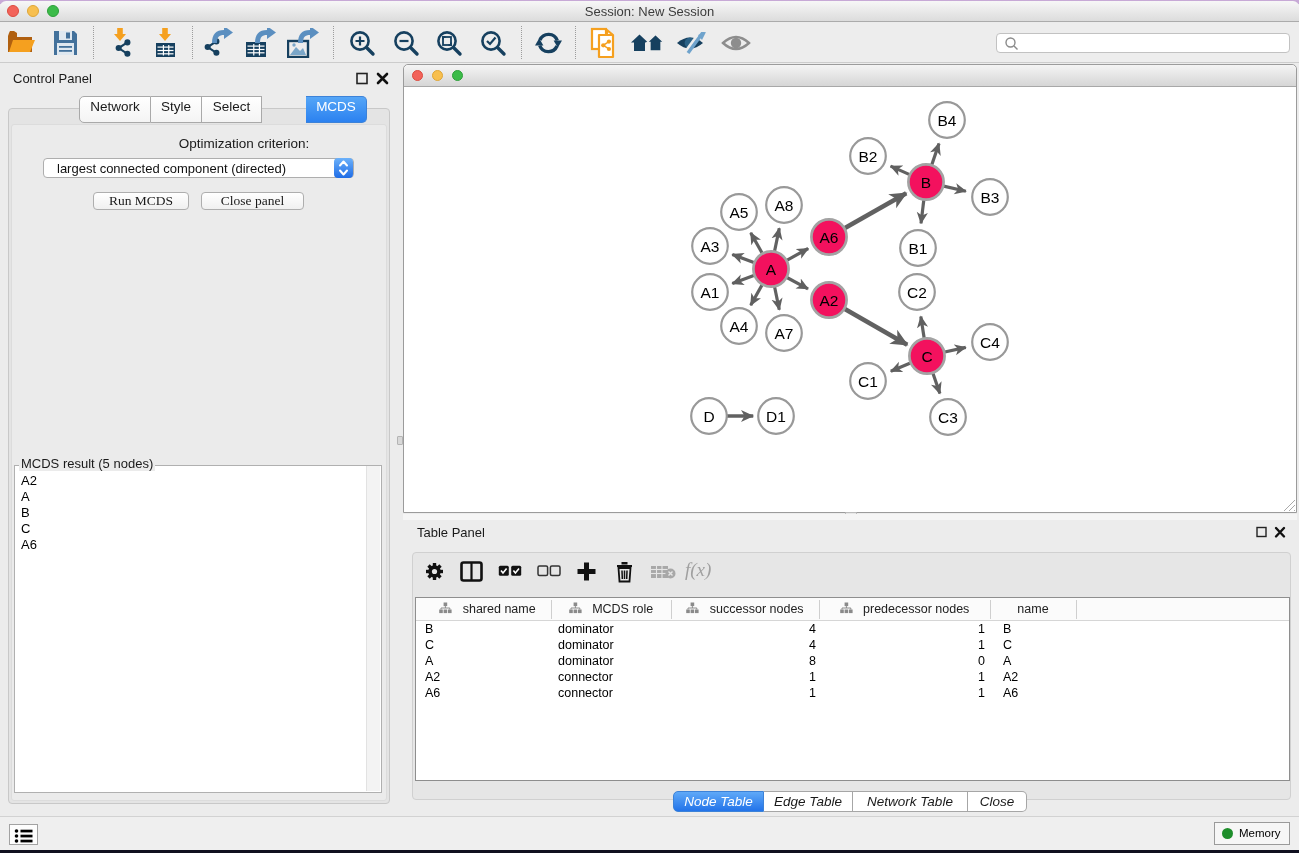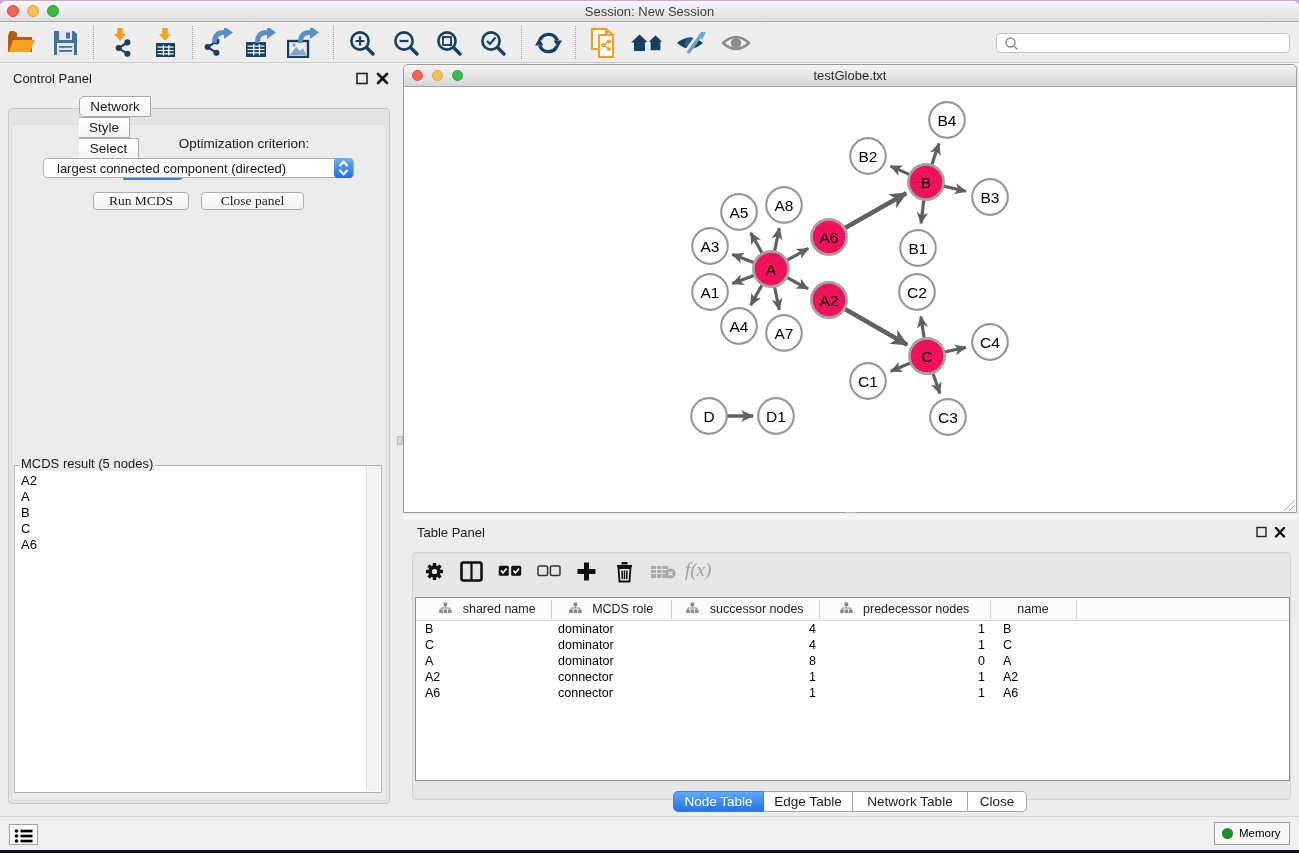--- a/index.html
+++ b/index.html
@@ -10,21 +10,21 @@
 #titlebar { left:0; top:1px; width:1299px; height:21px; background:linear-gradient(#f7f7f7,#dcdcdc); border-bottom:1px solid #ababab; border-radius:6px 6px 0 0; }
 .tl { width:12px; height:12px; border-radius:50%; top:5px; }
 #title { width:1299px; text-align:center; top:4px; font-size:13px; color:#3c3c3c; }
 #toolbar { left:0; top:23px; width:1299px; height:40px; background:#ededed; border-bottom:1px solid #cccccc; }
 .sep { top:26px; height:33px; width:0; border-left:1px dotted #9c9c9c; }
 #search { left:996px; top:33px; width:294px; height:20px; background:#fff; border:1px solid #c2c2c2; border-radius:4px; }
 
 #cp-title { left:13px; top:71px; font-size:13px; color:#1a1a1a; }
 #cp-box { left:8px; top:108px; width:382px; height:696px; background:#e4e4e4; border:1px solid #c8c8c8; border-radius:4px; }
 #cp-inner { left:11px; top:124px; width:376px; height:677px; background:#ebebeb; border:1px solid #dcdcdc; border-radius:3px; }
-.seg { display:flex; height:27px;flex-direction:column; }
+.seg { display:flex; height:27px; }
 .seg > div { border:1px solid #a9a9a9; border-left:none; background:linear-gradient(#ffffff,#f4f4f4); font-size:13.5px; color:#1a1a1a; text-align:center; line-height:19px; }
 .seg > div:first-child { border-left:1px solid #a9a9a9; border-radius:5px 0 0 5px; }
 .seg > div:last-child { border-radius:0 5px 5px 0; }
 .seg > div.sel { background:linear-gradient(#55a6f7,#2b81f0); color:#fff; border-color:#3c82d8;margin-left:44px; }
 #cptabs { left:79px; top:96px; }
 #optlabel { left:8px; top:136px; width:426px; text-align:center; font-size:13.5px; color:#1a1a1a;padding-left:46px; }
 #dropdown { left:43px; top:158px; width:311px; height:20px; background:#fff; border:1px solid #aeaeae; border-radius:4px; font-size:13px; color:#111; }
 #dropdown span { position:absolute; left:13px; top:2px; }
 #dd-step { position:absolute; right:0px; top:-1px; width:19px; height:20px; border-radius:4px; background:linear-gradient(#6cb1fa,#1e6ce6); }
 .btn { height:18px; background:linear-gradient(#ffffff,#f0f0f0); border:1px solid #aeaeae; border-radius:4px; font-size:13.5px; color:#1a1a1a; text-align:center; line-height:16px;font-family:Liberation Serif, serif; }
@@ -39,21 +39,21 @@
 
 #tp-title { left:417px; top:525px; font-size:13px; color:#1a1a1a; }
 #tp-box { left:412px; top:552px; width:879px; height:248px; background:#e6e6e6; border:1px solid #d0d0d0; border-radius:4px; }
 #tbl { left:415px; top:597px; width:875px; height:184px; background:#fff; border:1px solid #8e8e8e; }
 #tbl-head { position:absolute; left:0; top:0; width:873px; height:23px; background:#fbfbfb; border-bottom:1px solid #d6d6d6; }
 .hcell { position:absolute; top:0; height:23px; font-size:12.5px; color:#222; }
 .hsep { position:absolute; top:2px; height:19px; width:0; border-left:1px solid #cfcfcf; }
 .trow { position:absolute; font-size:12.5px; color:#000; height:16px; }
 #bottabs { left:673px; top:791px; }
 .seg2 { display:flex; height:21px; }
-.seg2 > div { border:1px solid #a6a6a6; border-left:none; background:#fff; font-size:13.5px; color:#1a1a1a; text-align:center; line-height:20px; }
+.seg2 > div { border:1px solid #a6a6a6; border-left:none; background:#fff; font-size:13.5px; color:#1a1a1a; text-align:center; line-height:20px;font-style:italic; }
 .seg2 > div:first-child { border-left:1px solid #a6a6a6; border-radius:5px 0 0 5px; }
 .seg2 > div:last-child { border-radius:0 5px 5px 0; }
 .seg2 > div.sel { background:linear-gradient(#5fa9f8,#2273e9); color:#fff; border-color:#3c82d8; }
 
 #statusbar { left:0; top:816px; width:1299px; height:34px; background:#efefef; border-top:1px solid #d2d2d2; }
 #bottomstrip { left:0; top:850px; width:1299px; height:3px; background:#10101f; }
 #membtn { left:1214px; top:822px; width:76px; height:23px; background:#f6f6f6; border:1px solid #9a9a9a; font-size:11.5px; color:#000;padding-left:20px; }
 #hambtn { left:9px; top:824px; width:29px; height:21px; background:#fdfdfd; border:1.5px solid #a2a2a2; }
 </style>
 </head>
@@ -224,21 +224,20 @@
 <div id="fieldset" class="abs"></div>
 <div id="mcds-scroll" class="abs"></div>
 <div id="legend" class="abs">MCDS result (5 nodes)</div>
 <div id="mcds-list" class="abs">A2<br>A<br>B<br>C<br>A6</div>
 
 <div id="netwin" class="abs">
  <div id="nettitle" class="abs"></div>
  <div class="abs" style="left:8px;top:4.5px;width:11px;height:11px;border-radius:50%;background:#f2635a;border:0.5px solid #dc4b40"></div>
  <div class="abs" style="left:28px;top:4.5px;width:11px;height:11px;border-radius:50%;background:#f7bf4f;border:0.5px solid #dfa636"></div>
  <div class="abs" style="left:48px;top:4.5px;width:11px;height:11px;border-radius:50%;background:#3cbb49;border:0.5px solid #2da03a"></div>
- <div class="abs" style="left:0;top:3px;width:892px;text-align:center;font-size:13px;color:#2b2b2b">testGlobe.txt</div>
 </div>
 <div id="netcanvas" class="abs">
 <svg width="892" height="425" viewBox="0 0 892 425" xmlns="http://www.w3.org/2000/svg" style="position:absolute;left:0;top:0">
 <defs>
         <marker id="ah" viewBox="0 0 10 10" refX="9.2" refY="5" markerWidth="3.9" markerHeight="3.8" orient="auto-start-reverse">
           <path d="M0,0.4 L10,5 L0,9.6 L2.7,5 z" fill="#606060"></path>
         </marker>
       </defs>
 <line x1="353.2" y1="187.2" x2="328.3" y2="196.6" stroke="#616161" stroke-width="3.2" marker-end="url(#ah)"></line>
 <line x1="353.2" y1="176.8" x2="328.3" y2="167.4" stroke="#616161" stroke-width="3.2" marker-end="url(#ah)"></line>

